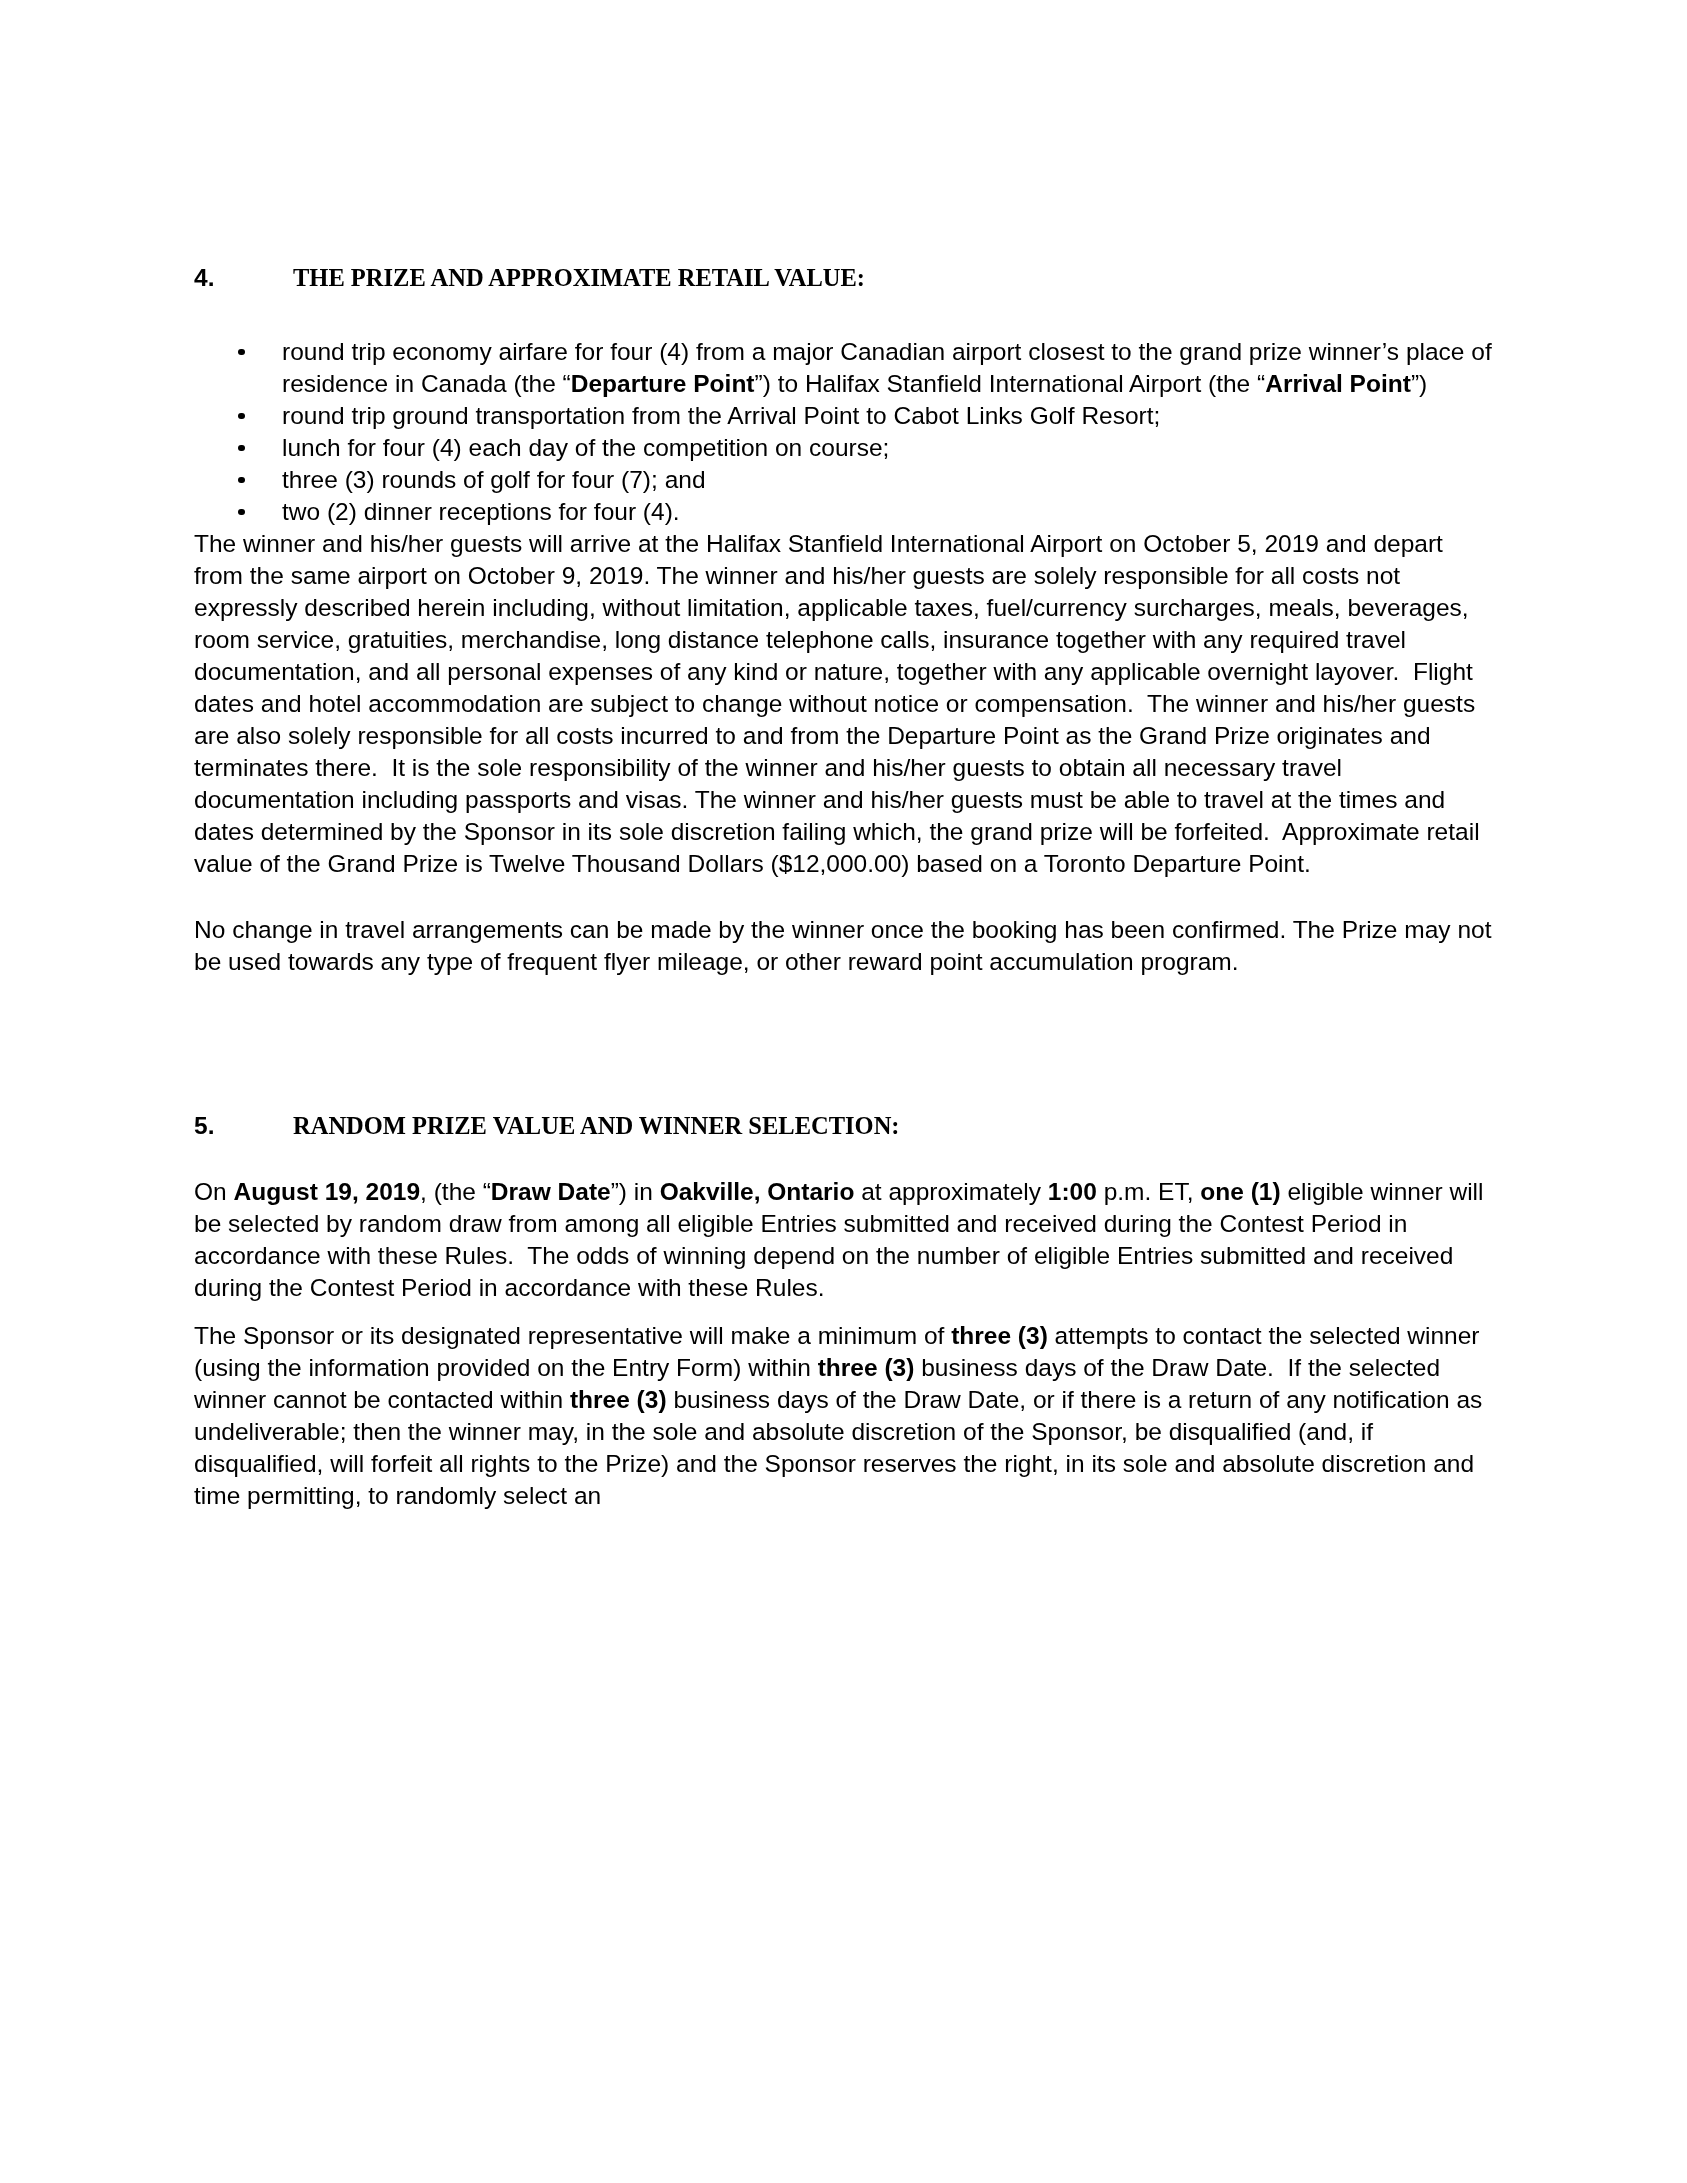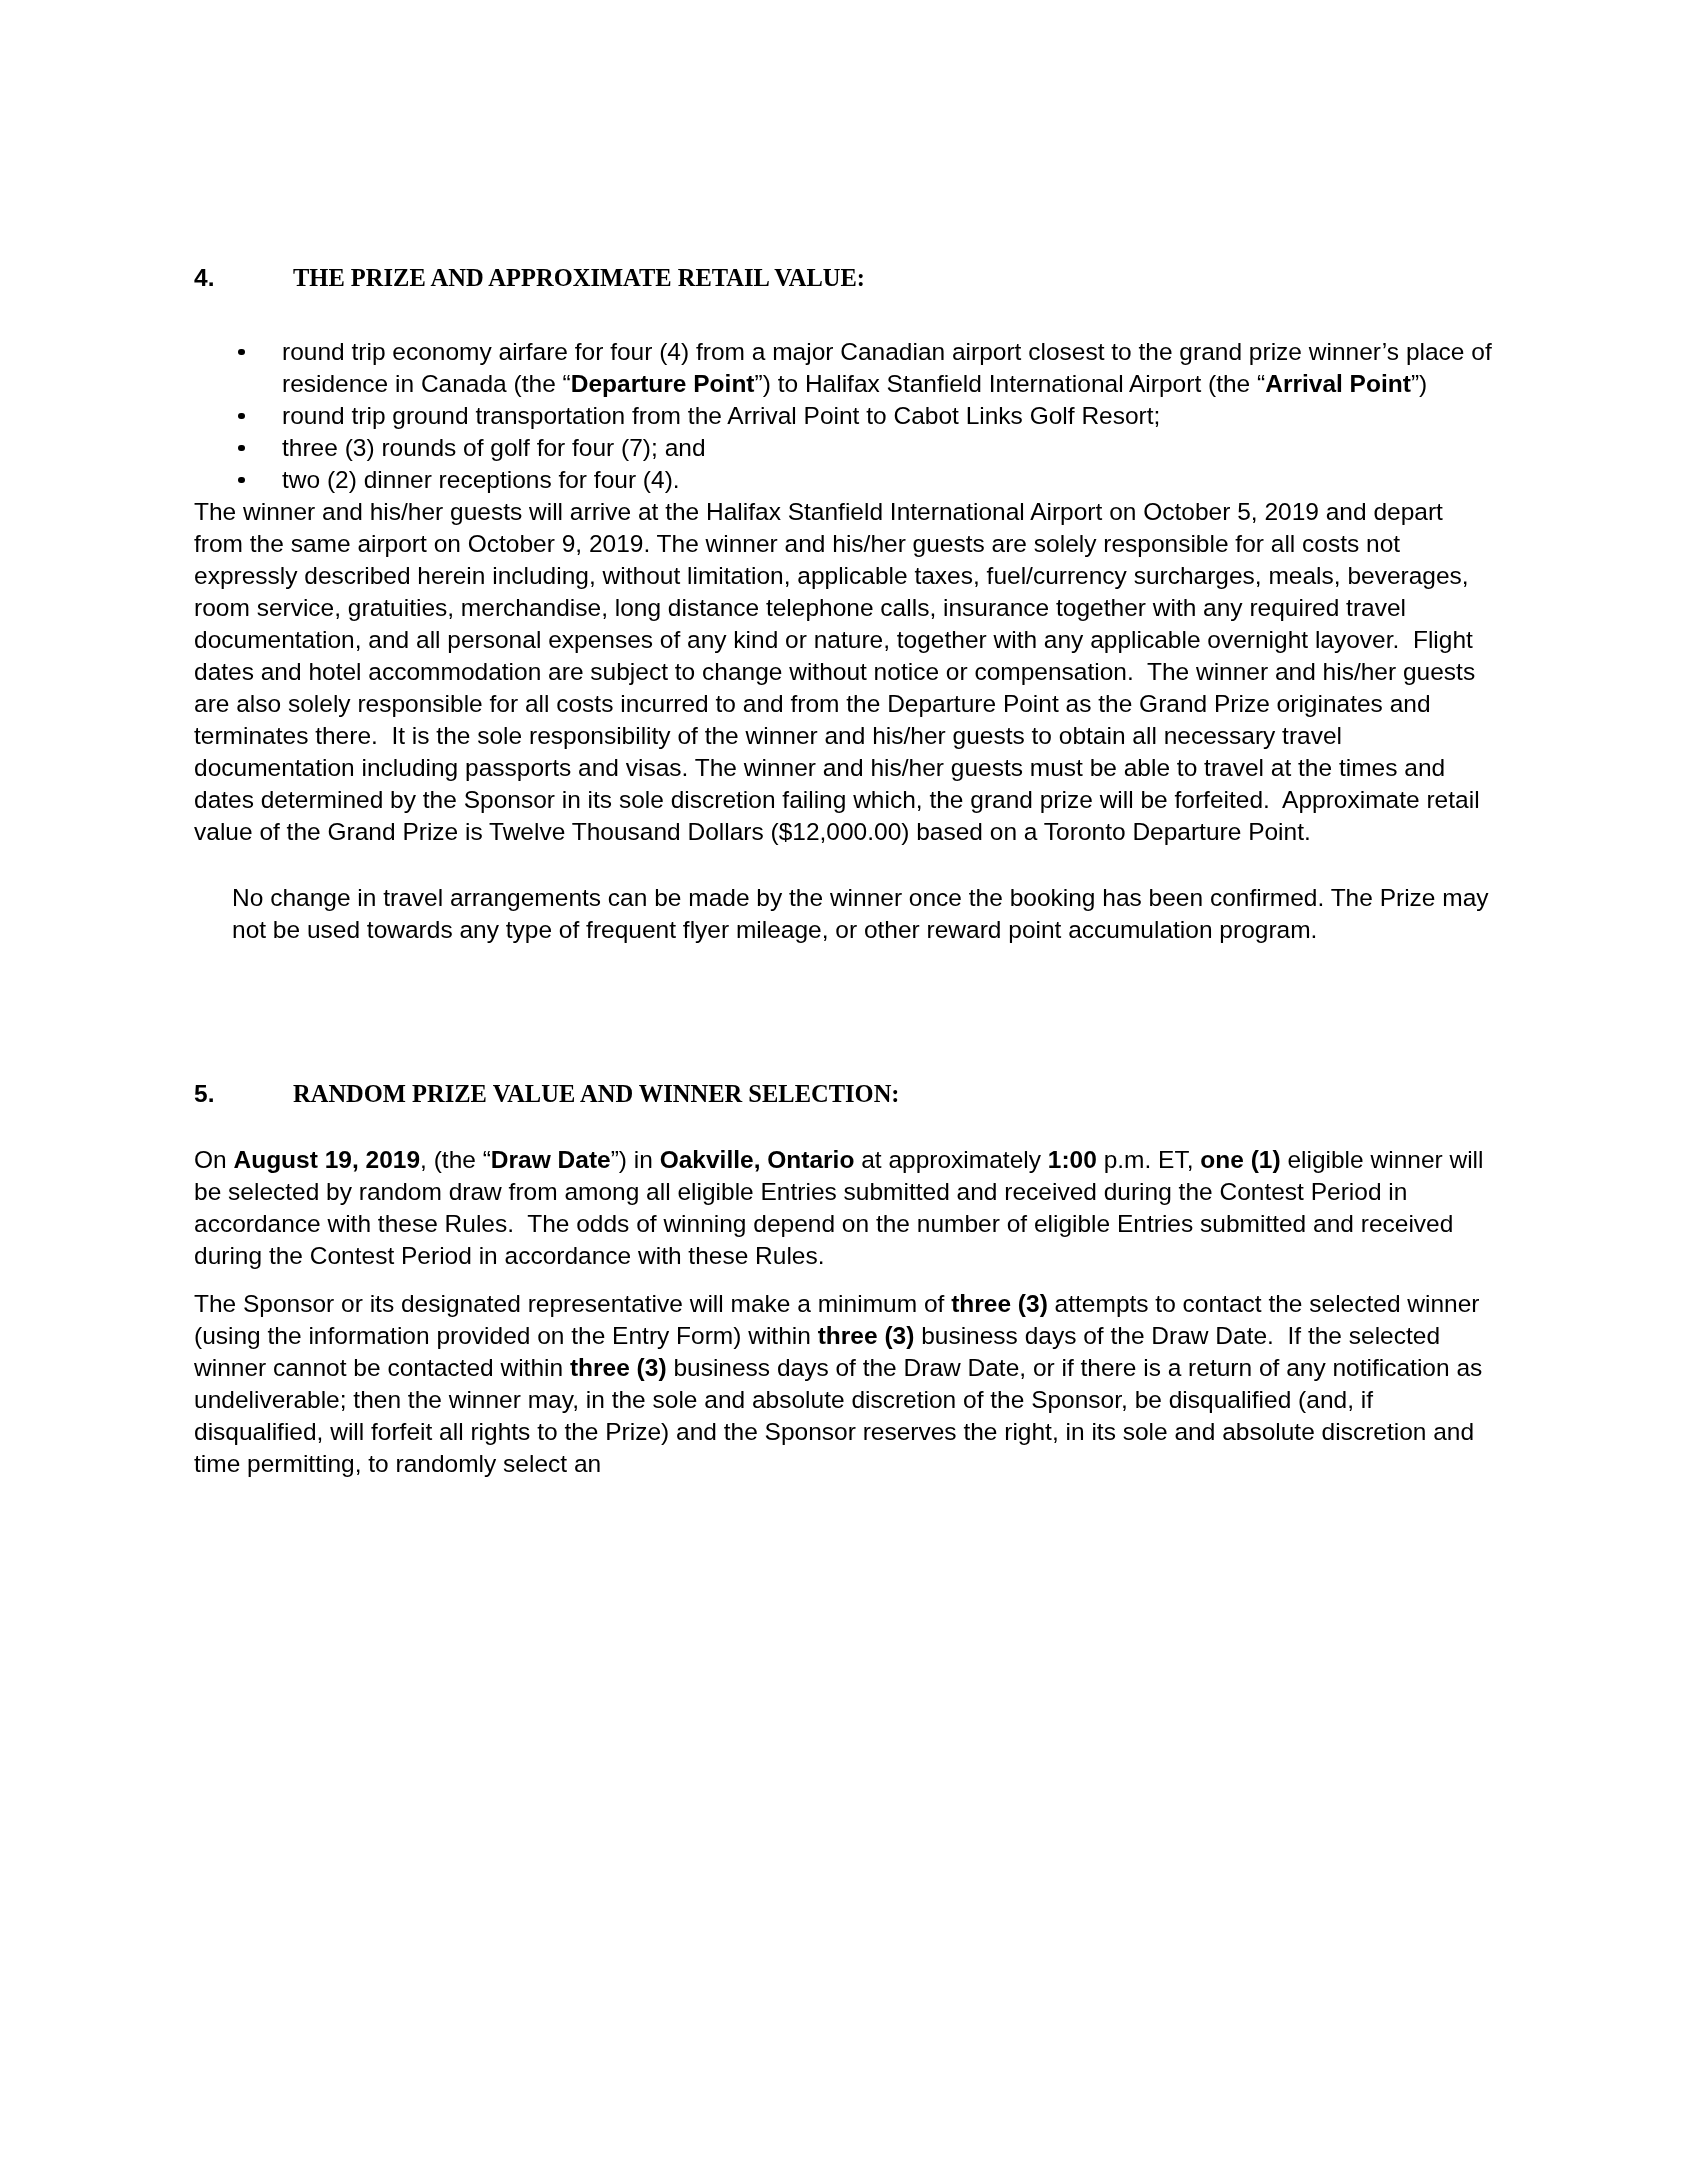--- a/index.html
+++ b/index.html
@@ -55,40 +55,41 @@
     content: "";
     position: absolute;
     left: 44px;
     top: 12.7px;
     width: 6.7px;
     height: 6.7px;
     border-radius: 50%;
     background: #000000;
   }
   .p-travel  { }
-  .p-nochange{ margin-top: 34px; margin-left: 38px; }
+  .p-nochange{ margin-top: 34px; }
   .h-sec5    { margin-top: 132px; }
   .p-draw    { margin-top: 34px; }
   .p-contact { margin-top: 16px; }
 </style>
 </head>
 <body>
 
 <div class="page">
 
   <section>
     <h2 class="heading">
       <span class="hnum">4.</span>
       <span class="htitle">THE PRIZE AND APPROXIMATE RETAIL VALUE:</span>
     </h2>
 
 
     <ul class="bullets">
       <li><span>round trip economy airfare for four (4) from a major Canadian airport closest to the grand prize winner’s place of residence in Canada (the “</span><span class="b">Departure Point</span><span>”) to Halifax Stanfield International Airport (the “</span><span class="b">Arrival Point</span><span>”)</span></li>
       <li><span>round trip ground transportation from the Arrival Point to Cabot Links Golf Resort;</span></li>
+      <li><span>lunch for four (4) each day of the competition on course;</span></li>
       <li><span>three (3) rounds of golf for four (7); and</span></li>
       <li><span>two (2) dinner receptions for four (4).</span></li>
     </ul>
 
     <p class="para p-travel"><span>The winner and his/her guests will arrive at the Halifax Stanfield International Airport on October 5, 2019 and depart from the same airport on October 9, 2019. The winner and his/her guests are solely responsible for all costs not expressly described herein including, without limitation, applicable taxes, fuel/currency surcharges, meals, beverages, room service, gratuities, merchandise, long distance telephone calls, insurance together with any required travel documentation, and all personal expenses of any kind or nature, together with any applicable overnight layover.  Flight dates and hotel accommodation are subject to change without notice or compensation.  The winner and his/her guests are also solely responsible for all costs incurred to and from the Departure Point as the Grand Prize originates and terminates there.  It is the sole responsibility of the winner and his/her guests to obtain all necessary travel documentation including passports and visas. The winner and his/her guests must be able to travel at the times and dates determined by the Sponsor in its sole discretion failing which, the grand prize will be forfeited.  Approximate retail value of the Grand Prize is Twelve Thousand Dollars ($12,000.00) based on a Toronto Departure Point.</span></p>
 
     <p class="para p-nochange"><span>No change in travel arrangements can be made by the winner once the booking has been confirmed. The Prize may not be used towards any type of frequent flyer mileage, or other reward point accumulation program.</span></p>
   </section>
 
   <section>

